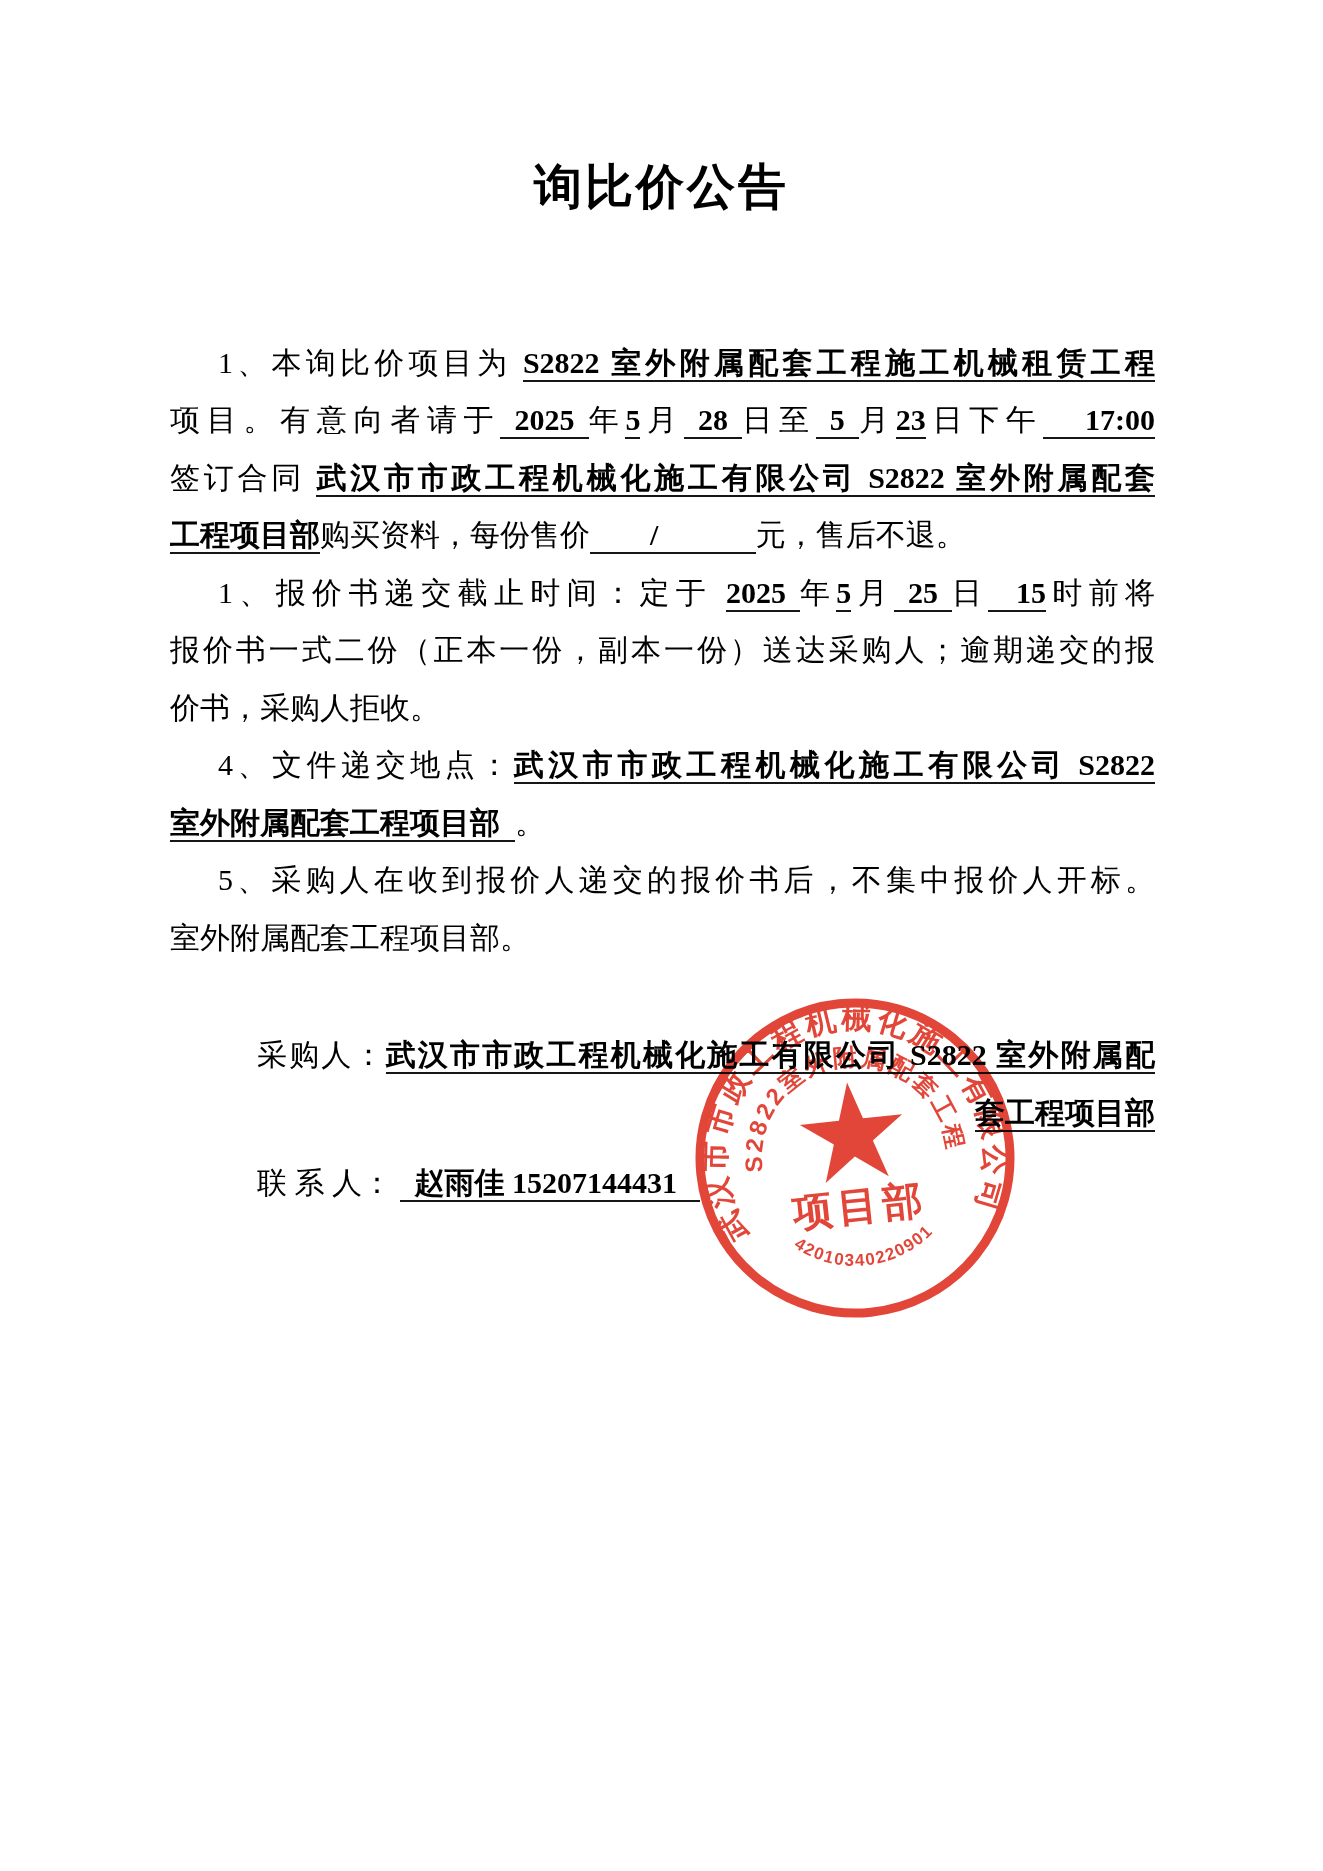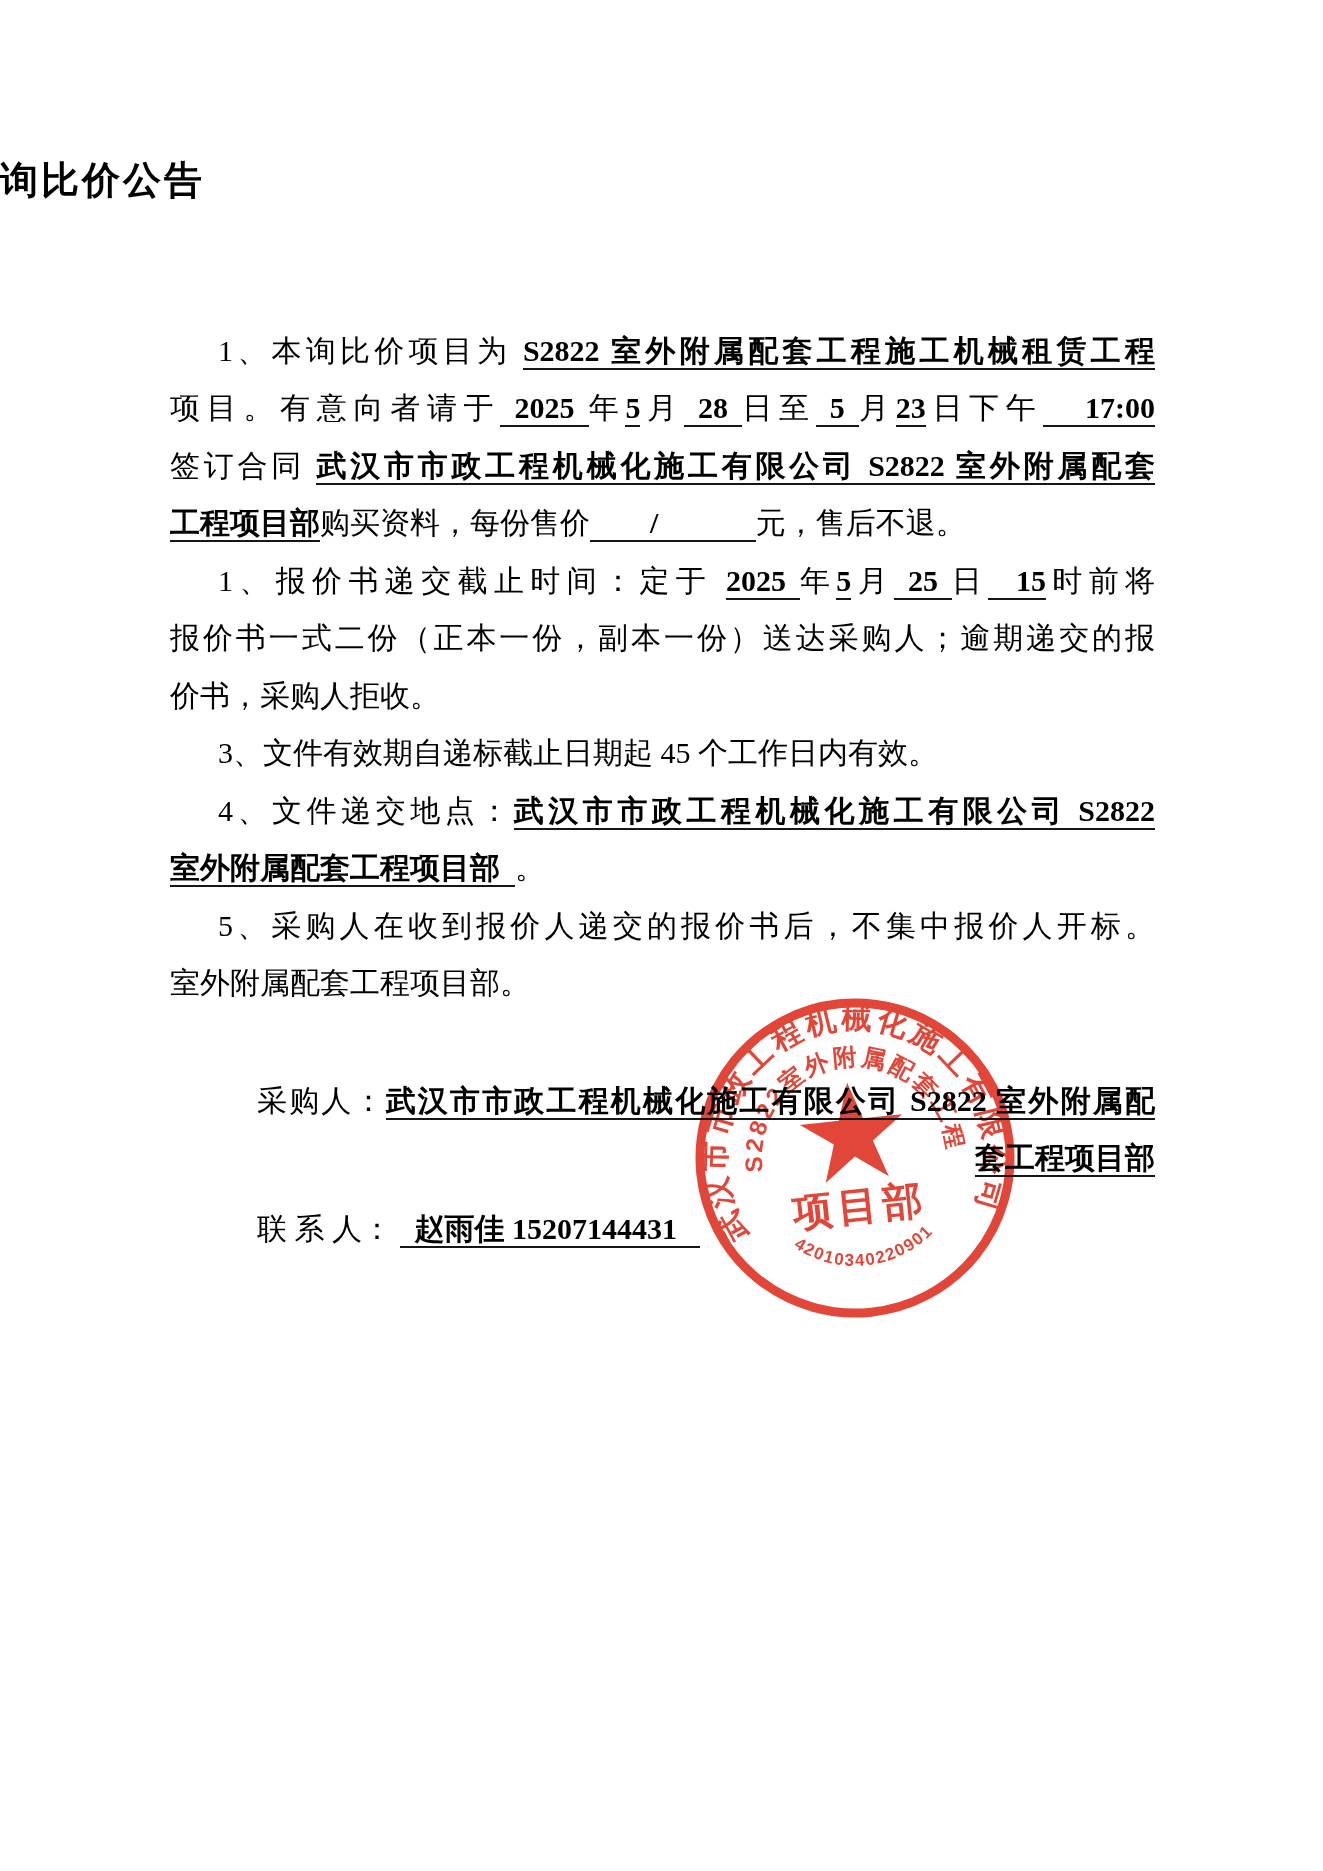--- a/index.html
+++ b/index.html
@@ -7,24 +7,24 @@
     width:1323px;height:1871px;
     background:#ffffff;
     position:relative;
     overflow:hidden;
     font-family:"Liberation Serif", serif;
     color:#000;
   }
   .page{position:relative;width:1323px;height:1871px;background:#fff;}
   .title{
     padding-top:158px;
-    text-align:left;
+    text-align:center;
     font-family:"Liberation Sans", sans-serif;
     font-weight:bold;
-    font-size:38px;
+    font-size:48px;
     letter-spacing:3px;
     line-height:1.2;
   }
   .doc-body{
     margin:118px 168px 0 170px;
     width:985px;
     font-size:30px;
     line-height:57.5px;
   }
   .line{white-space:pre-wrap;text-align:justify;}
@@ -51,21 +51,20 @@
   <div class="title">询比价公告</div>
 
   <div class="doc-body">
       <div class="line fill" style="text-indent: 48px;"><span>1、本询比价项目为 </span><span class="u">S2822 室外附属配套工程施工机械租赁工程</span></div>
       <div class="line fill"><span>项目。有意向者请于</span><span class="u"> 2025 </span><span>年</span><span class="u">5</span><span>月</span><span class="u"> 28 </span><span>日至</span><span class="u"> 5 </span><span>月</span><span class="u">23</span><span>日下午</span><span class="u">   17:00</span></div>
       <div class="line fill"><span>签订合同 </span><span class="u">武汉市市政工程机械化施工有限公司 S2822 室外附属配套</span></div>
       <div class="line"><span class="u">工程项目部</span><span>购买资料，每份售价</span><span class="u">　　/　　　 </span><span>元，售后不退。</span></div>
       <div class="line fill" style="text-indent: 48px;"><span>1、报价书递交截止时间：定于 </span><span class="u">2025 </span><span>年</span><span class="u">5</span><span>月</span><span class="u"> 25 </span><span>日</span><span class="u">  15</span><span>时前将</span></div>
       <div class="line fill"><span>报价书一式二份（正本一份，副本一份）送达采购人；逾期递交的报</span></div>
       <div class="line"><span>价书，采购人拒收。</span></div>
-      <div class="line" style="text-indent: 48px;"><span>3、文件有效期自递标截止日期起 45 个工作日内有效。</span></div>
       <div class="line fill" style="text-indent: 48px;"><span>4、文件递交地点：</span><span class="u">武汉市市政工程机械化施工有限公司 S2822</span></div>
       <div class="line"><span class="u">室外附属配套工程项目部  </span><span>。</span></div>
       <div class="line fill" style="text-indent: 48px;"><span>5、采购人在收到报价人递交的报价书后，不集中报价人开标。</span></div>
       <div class="line"><span>室外附属配套工程项目部。</span></div>
       <div class="line fill" style="text-indent: 87px; margin-top: 60px;"><span>采购人：</span><span class="u">武汉市市政工程机械化施工有限公司 S2822 室外附属配</span></div>
       <div class="line right"><span class="u">套工程项目部</span></div>
       <div class="line" style="text-indent: 87px; margin-top: 13px;"><span>联 系 人： </span><span class="u">  赵雨佳 15207144431   </span></div>
     </div>
 
   <div class="stamp">

